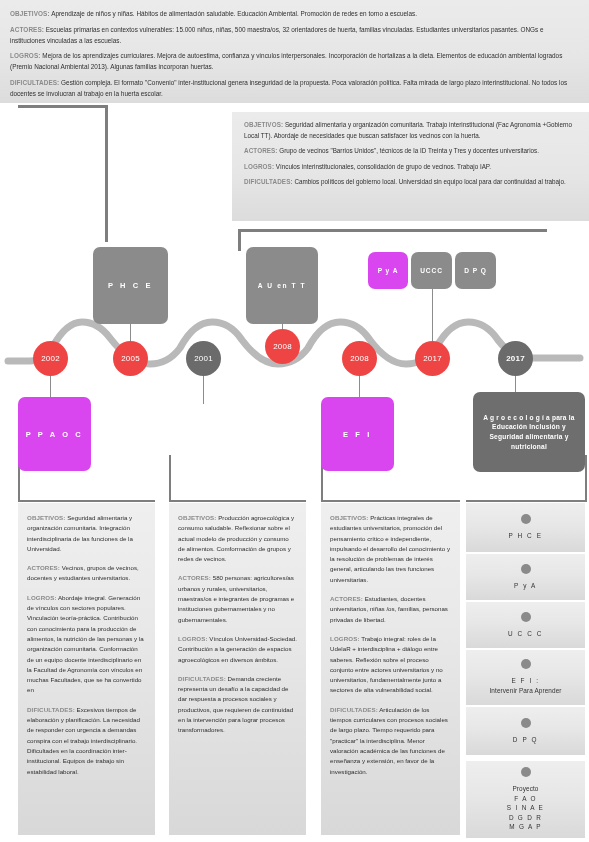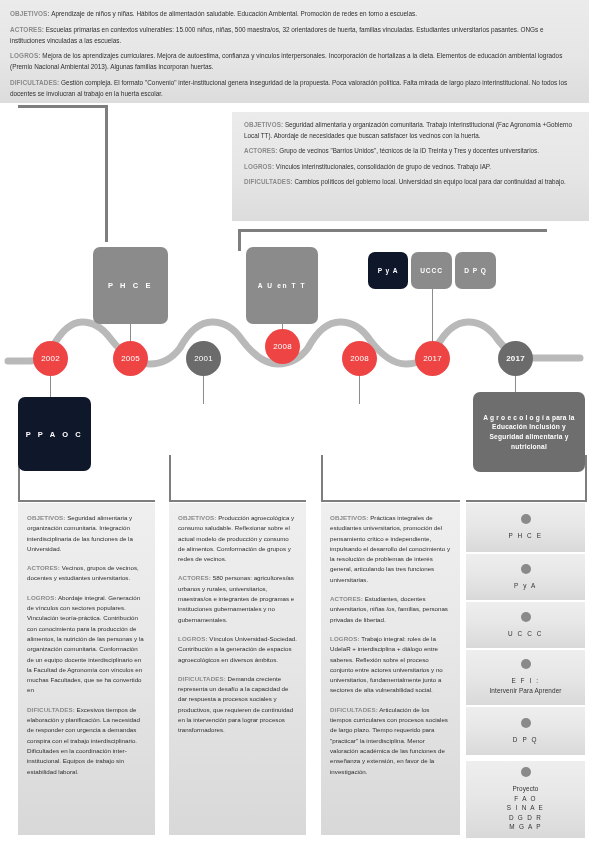--- a/index.html
+++ b/index.html
@@ -55,21 +55,21 @@
   .stem { position: absolute; width: 1.4px; background: #8c8c8c; z-index: 2; }
 
   
   .abox {
     position: absolute;
     border-radius: 7px;
     display: flex; align-items: center; justify-content: center;
     color: #ffffff; text-align: center;
     z-index: 4;
   }
-  .abox.light  { background: #0f172a; }
+  .abox.light  { background: #d946ef; }
   .abox.mid    { background: #8b8b8b; }
   .abox.dark   { background: #6e6e6e; }
   .abox .sp { letter-spacing: 2.6px; font-size: 7.5px; font-weight: bold; }
   .abox .sp2 { letter-spacing: 1.6px; font-size: 6.6px; font-weight: bold; line-height: 1.45; }
   .abox .tight { font-size: 6.6px; font-weight: bold; line-height: 1.45; letter-spacing: .9px; }
 
   
   .col {
     position: absolute;
     background: linear-gradient(to bottom, #efefef 0%, #e8e8e8 40%, #d8d8d8 100%);
@@ -180,20 +180,23 @@
   </div>
 
   <div class="stem" style="left:50px; top:376px; height:28px;"></div>
   <div class="stem" style="left:203px; top:376px; height:28px;"></div>
   <div class="stem" style="left:359px; top:376px; height:28px;"></div>
   <div class="stem" style="left:515px; top:376px; height:28px;"></div>
 
   <div class="abox light" style="left:18px; top:397px; width:73px; height:74px;">
     <span class="sp">P P A O C</span>
   </div>
+  <div class="abox light" style="left:321px; top:397px; width:73px; height:74px;">
+    <span class="sp">E F I</span>
+  </div>
   <div class="abox dark" style="left:473px; top:392px; width:112px; height:80px;">
     <span class="sp2" style="letter-spacing:.2px; padding:0 5px;">
       <span class="ln">A g r o e c o l o g í a</span>
       <span class="ln">para  la  Educación</span>
       <span class="ln">Inclusión  y  Seguridad</span>
       <span class="ln">alimentaria y nutricional</span>
     </span>
   </div>
 
   <div class="brk" style="left:18px; top:455px; width:2px; height:47px;"></div>

